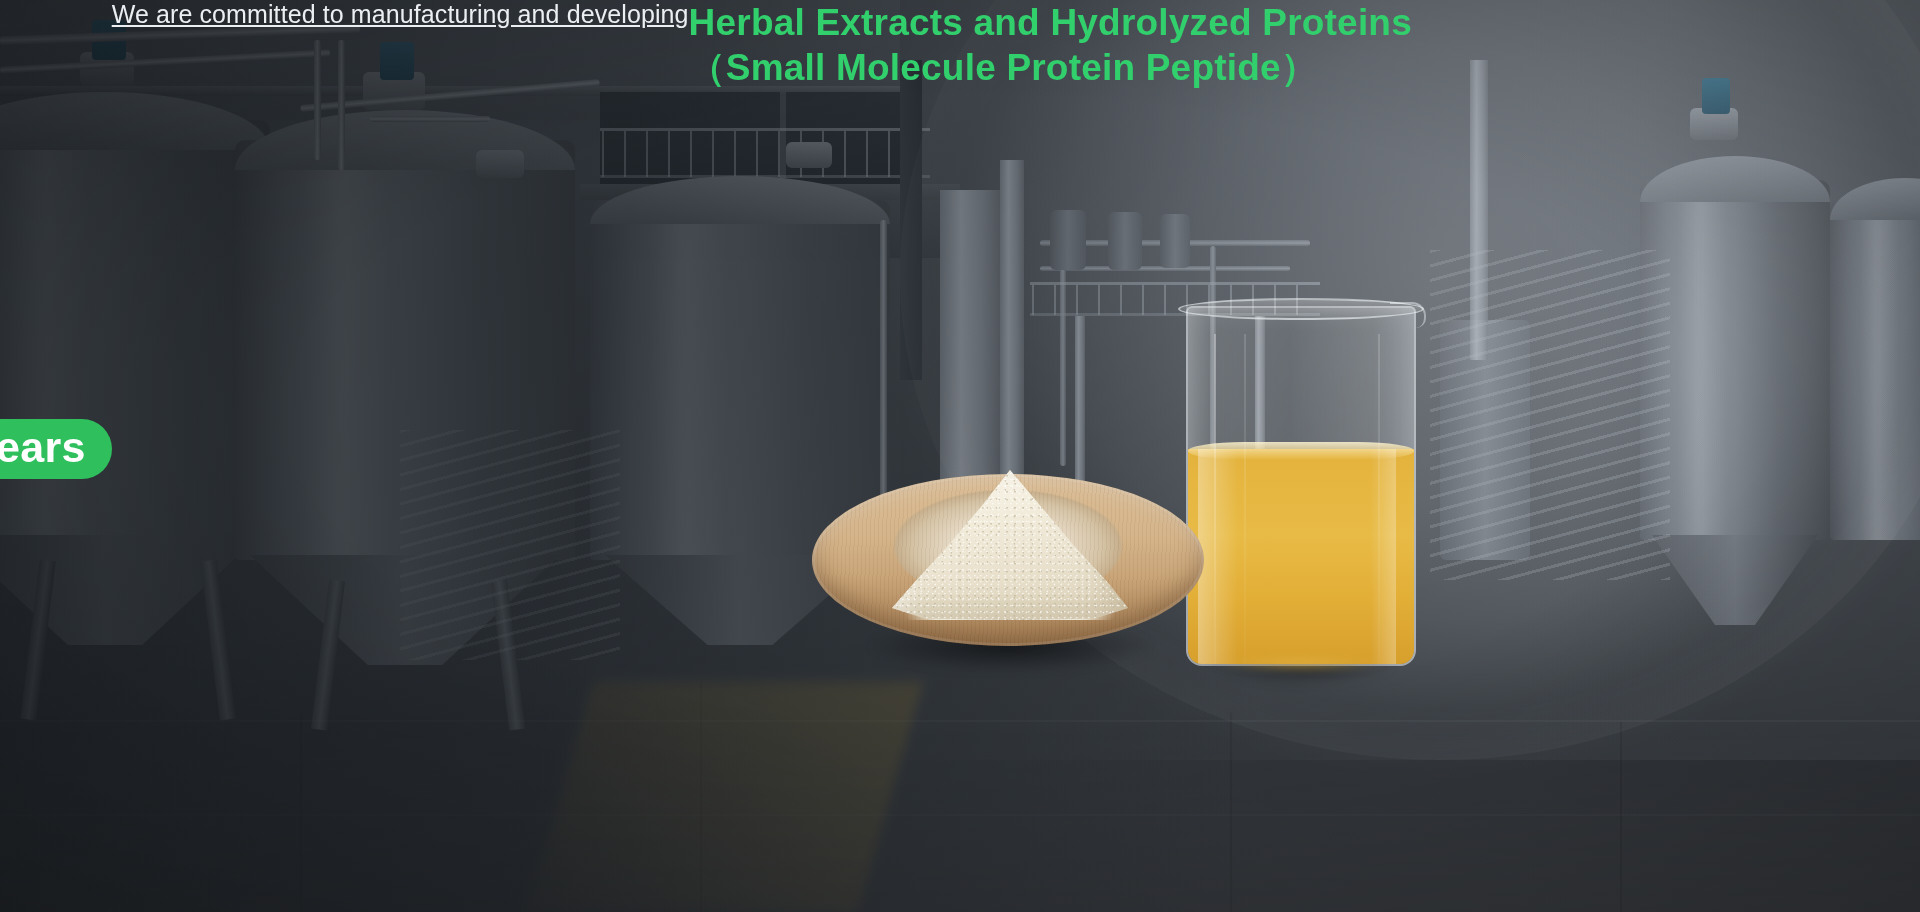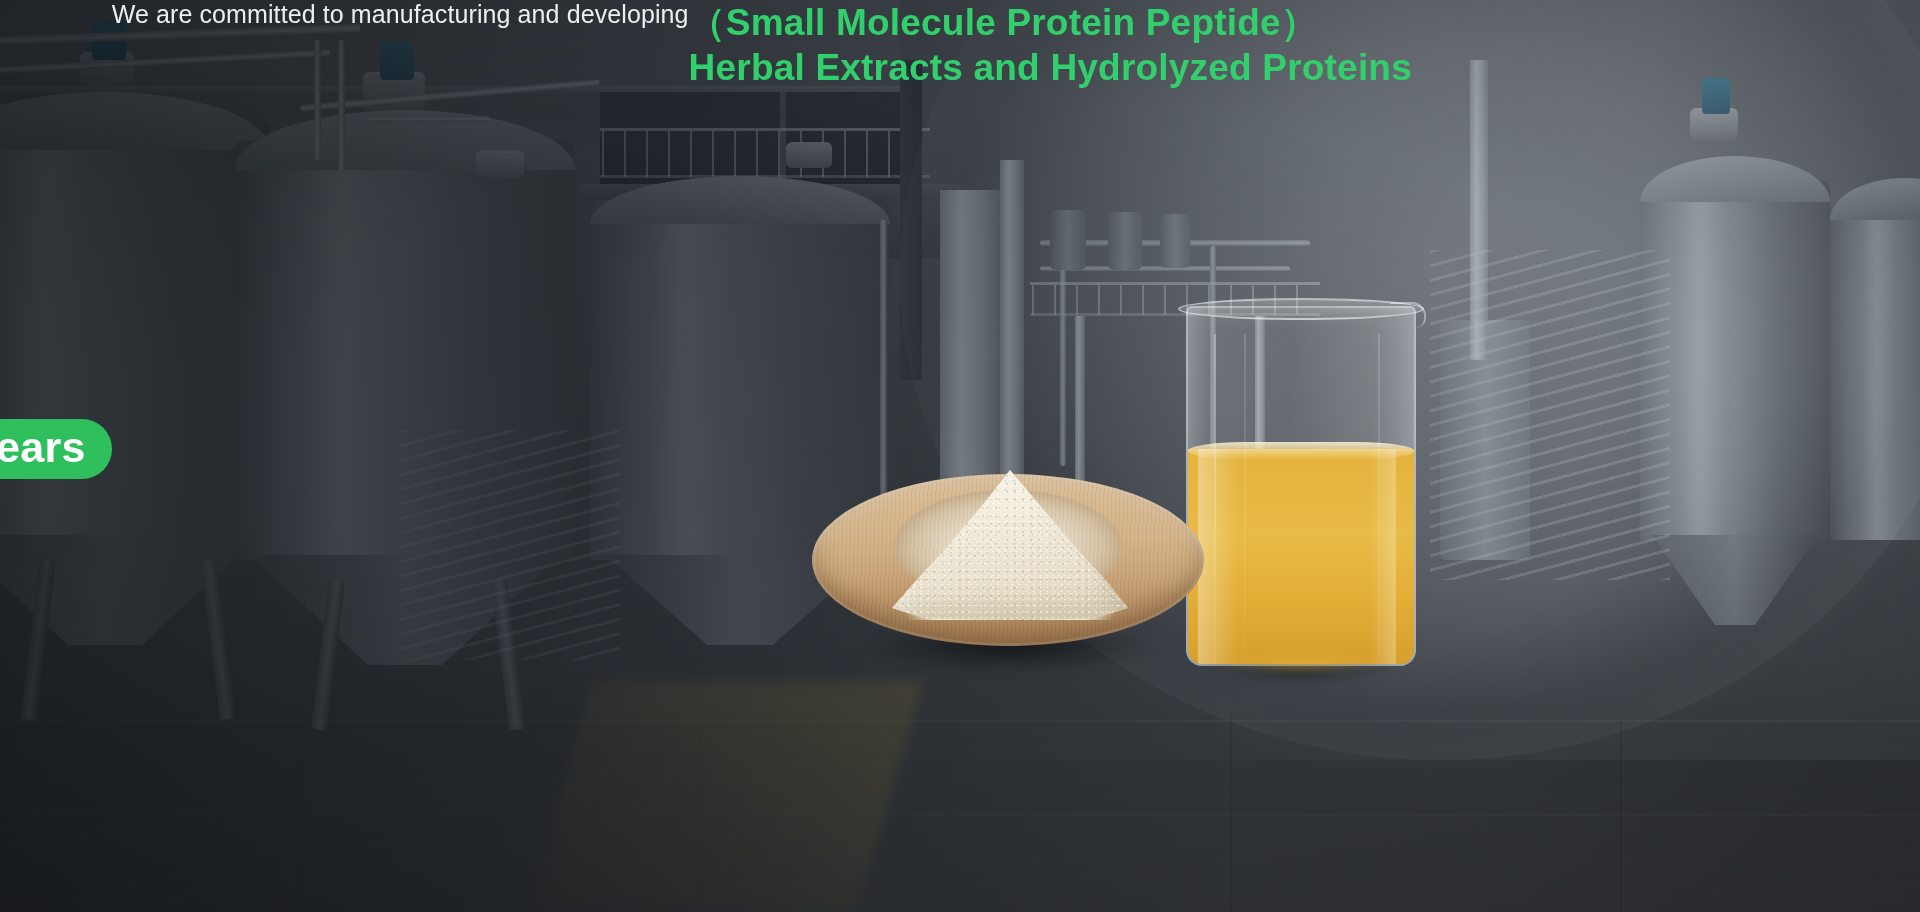--- a/index.html
+++ b/index.html
@@ -298,21 +298,21 @@
   .badge .num { font-size:43px; }
   .badge .sup { font-size:25px; vertical-align:super; position:relative; top:-14px; margin:0 1px 0 1px; }
   .badge .yrs { font-size:43px; margin-left:7px; }
   .headline-rest {
     color:#fff; font-size:43px; font-weight:700; letter-spacing:.2px;
     font-stretch:condensed; white-space:nowrap;
   }
 
   .subline {
     color:#eceff2; font-size:25px; font-weight:400; letter-spacing:.1px;
-    margin-bottom:16px; font-stretch:condensed; white-space:nowrap;
+    margin-bottom:16px; font-stretch:condensed; white-space:nowrap;text-decoration:underline;
   }
   .green-lines { margin-bottom:22px; }
   .green-line {
     color:#32d06d; font-size:37px; font-weight:700; line-height:1.22;
     letter-spacing:.2px; font-stretch:condensed; white-space:nowrap;
   }
   .tagline {
     color:#e9edf0; font-size:23px; font-weight:400; letter-spacing:.1px;
     margin-bottom:32px; font-stretch:condensed; white-space:nowrap;
   }
@@ -489,20 +489,20 @@
       <div class="badge">
         <span class="num">10</span>
           <span class="sup">+</span>
           <span class="yrs">Years</span>
       </div>
     </div>
 
     <div class="subline">We are committed to manufacturing and developing</div>
 
     <div class="green-lines">
+      <div class="green-line">Herbal Extracts and Hydrolyzed Proteins</div>
       <div class="green-line">（Small Molecule Protein Peptide）</div>
-      <div class="green-line">Herbal Extracts and Hydrolyzed Proteins</div>
     </div>
 
 
 
   </div>
 </div>
 
 </body></html>

